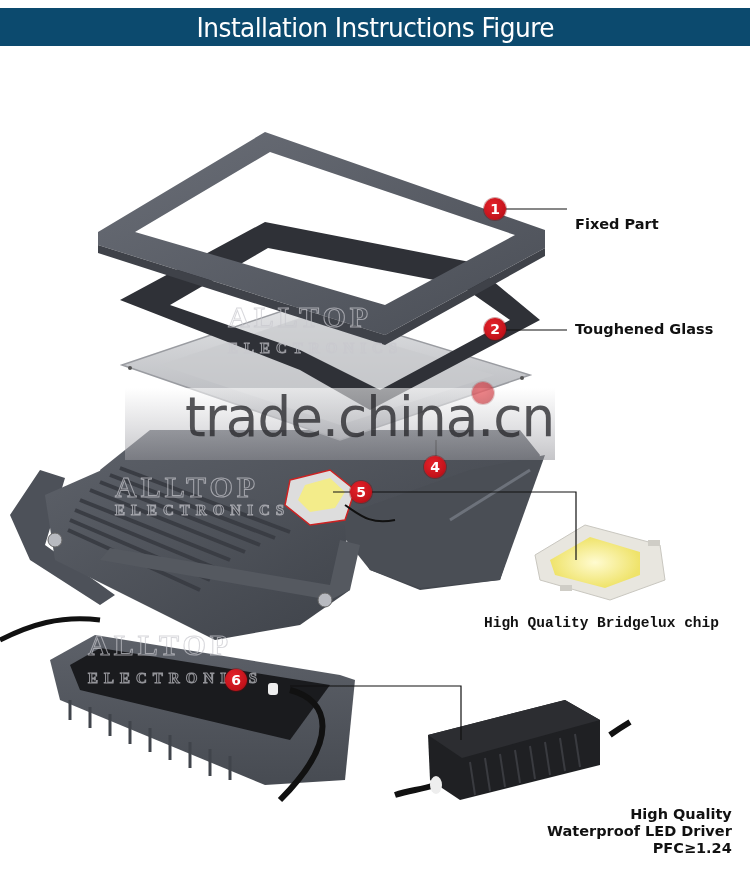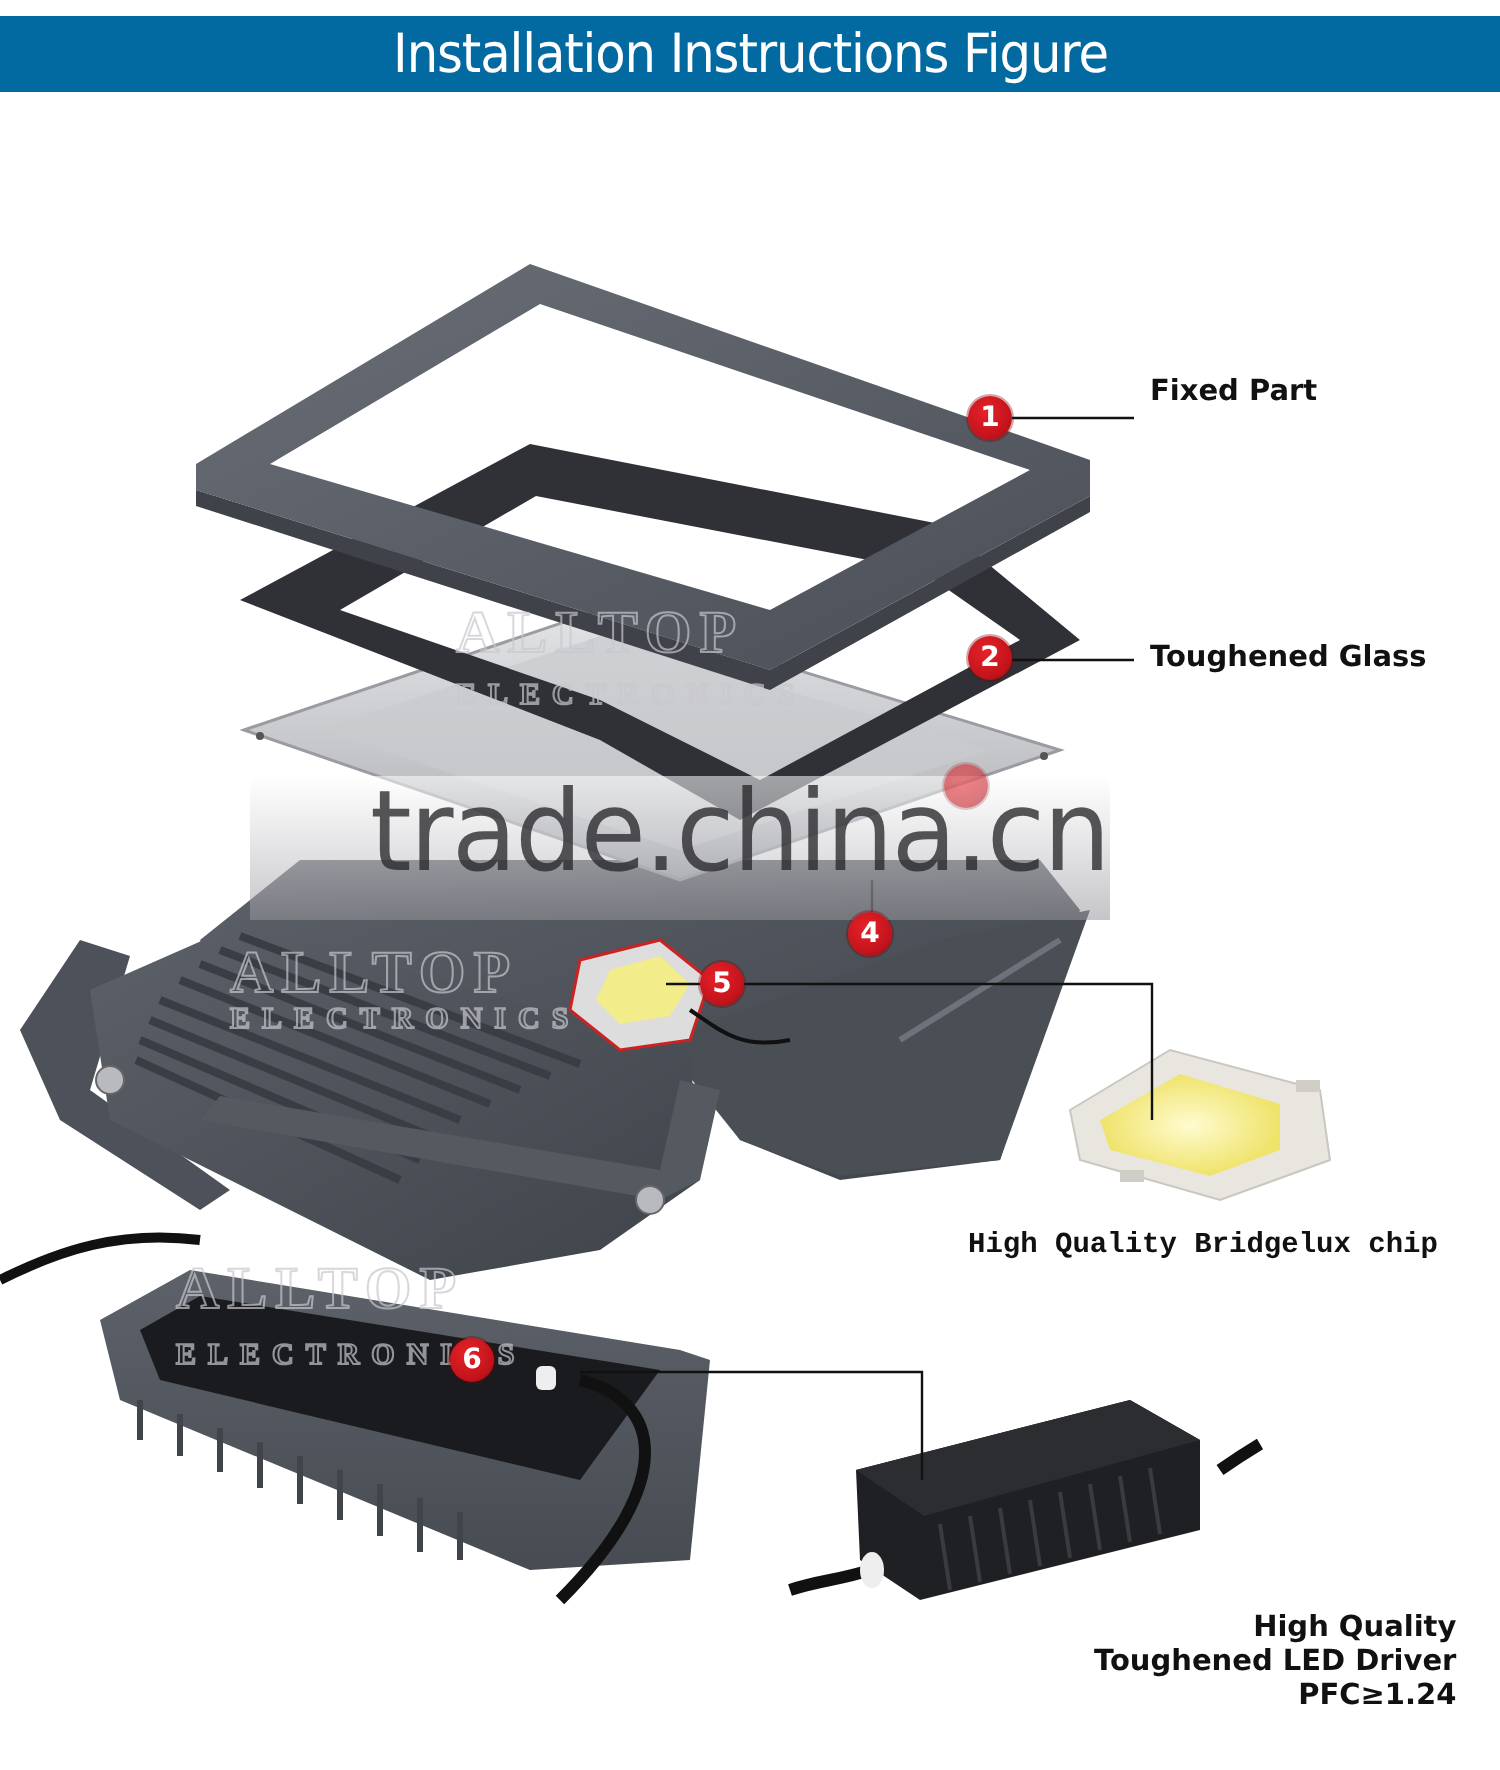--- a/index.html
+++ b/index.html
@@ -1,17 +1,17 @@
 <!DOCTYPE html>
 <html><head>
 <meta charset="utf-8">
 <style>
   html,body{margin:0;padding:0;background:#ffffff;}
   body{width:750px;height:885px;position:relative;overflow:hidden;font-family:"Liberation Sans",sans-serif;}
-  .header{position:absolute;left:0;top:8px;width:750px;height:38px;background:#0369a1;display:flex;align-items:center;justify-content:center;}
+  .header{position:absolute;left:0;top:8px;width:750px;height:38px;background:#0c4a6e;display:flex;align-items:center;justify-content:center;}
   .header-title{color:#ffffff;font-family:"DejaVu Sans",sans-serif;font-size:27px;font-weight:normal;letter-spacing:-0.6px;transform:scaleX(0.92);}
   .stage{position:absolute;left:0;top:0;width:750px;height:885px;}
   .label{position:absolute;color:#111;font-family:"DejaVu Sans",sans-serif;font-weight:bold;font-size:14.5px;line-height:17px;white-space:nowrap;}
   .badge{position:absolute;width:22px;height:22px;border-radius:50%;background:radial-gradient(circle at 40% 35%,#e5222a 0%,#c4131b 65%,#8e0c12 100%);color:#fff;font-family:"DejaVu Sans",sans-serif;font-weight:bold;font-size:14px;line-height:22px;text-align:center;box-shadow:0 0 0 1px rgba(120,0,0,.35);}
   .wm-bar{position:absolute;left:125px;top:388px;width:430px;height:72px;background:linear-gradient(180deg,rgba(255,255,255,.55) 0%,rgba(200,200,204,.55) 55%,rgba(150,150,156,.55) 100%);}
   .wm-text{position:absolute;left:185px;top:384px;font-family:"DejaVu Sans",sans-serif;font-size:56px;color:rgba(40,40,44,.78);letter-spacing:-1px;transform:scaleX(.95);transform-origin:left;}
   .alltop{position:absolute;font-family:Liberation Serif, serif;color:rgba(255,255,255,.0);-webkit-text-stroke:1px rgba(200,200,205,.7);font-weight:bold;letter-spacing:4px;}
 </style>
 </head>
 <body>
@@ -151,24 +151,24 @@
 <div class="alltop" style="left:88px;top:628px;font-size:30px;">ALLTOP</div>
 <div class="alltop" style="left:88px;top:670px;font-size:15px;letter-spacing:6px;">ELECTRONICS</div>
 
 <div class="badge" style="left:484px;top:198px;">1</div>
 <div class="badge" style="left:484px;top:318px;">2</div>
 <div class="badge" style="left:472px;top:382px;opacity:.55;color:transparent;">3</div>
 <div class="badge" style="left:424px;top:456px;">4</div>
 <div class="badge" style="left:350px;top:481px;">5</div>
 <div class="badge" style="left:225px;top:669px;">6</div>
 
-<div class="label" style="left:575px;top:188px;">Fixed Part</div>
+<div class="label" style="left:575px;top:216px;">Fixed Part</div>
 <div class="label" style="left:575px;top:321px;">Toughened Glass</div>
 
 <div class="label" style="left:484px;top:615px;font-family:Liberation Mono, monospace;">
   <div>High Quality Bridgelux chip</div>
 </div>
 
 <div class="label" style="left:547px;top:806px;text-align:right;">
   <div>High Quality</div>
-  <div>Toughened LED Driver</div>
+  <div>Waterproof LED Driver</div>
   <div>PFC≥1.24</div>
 </div>
 
 </body></html>

